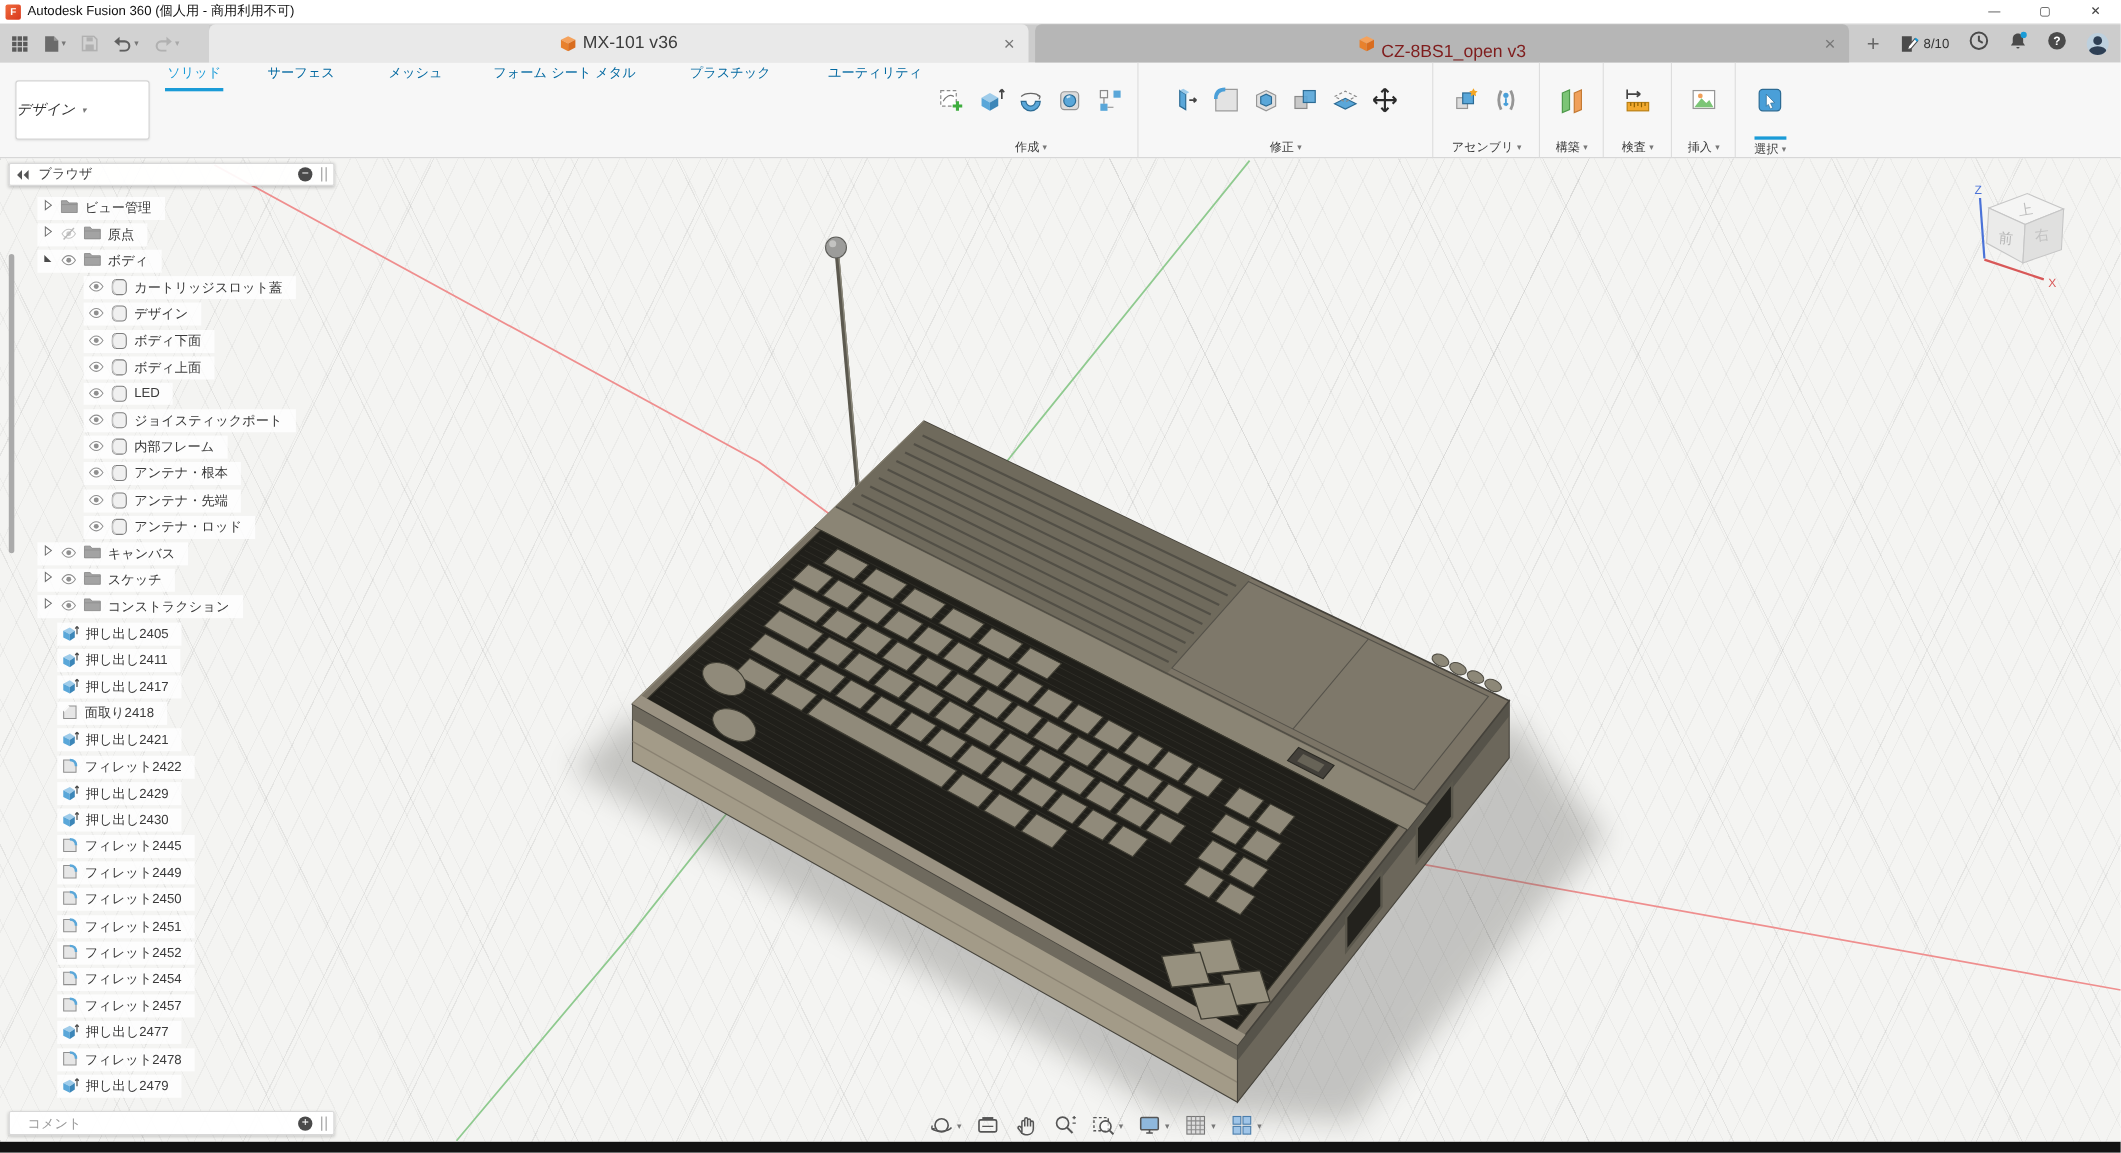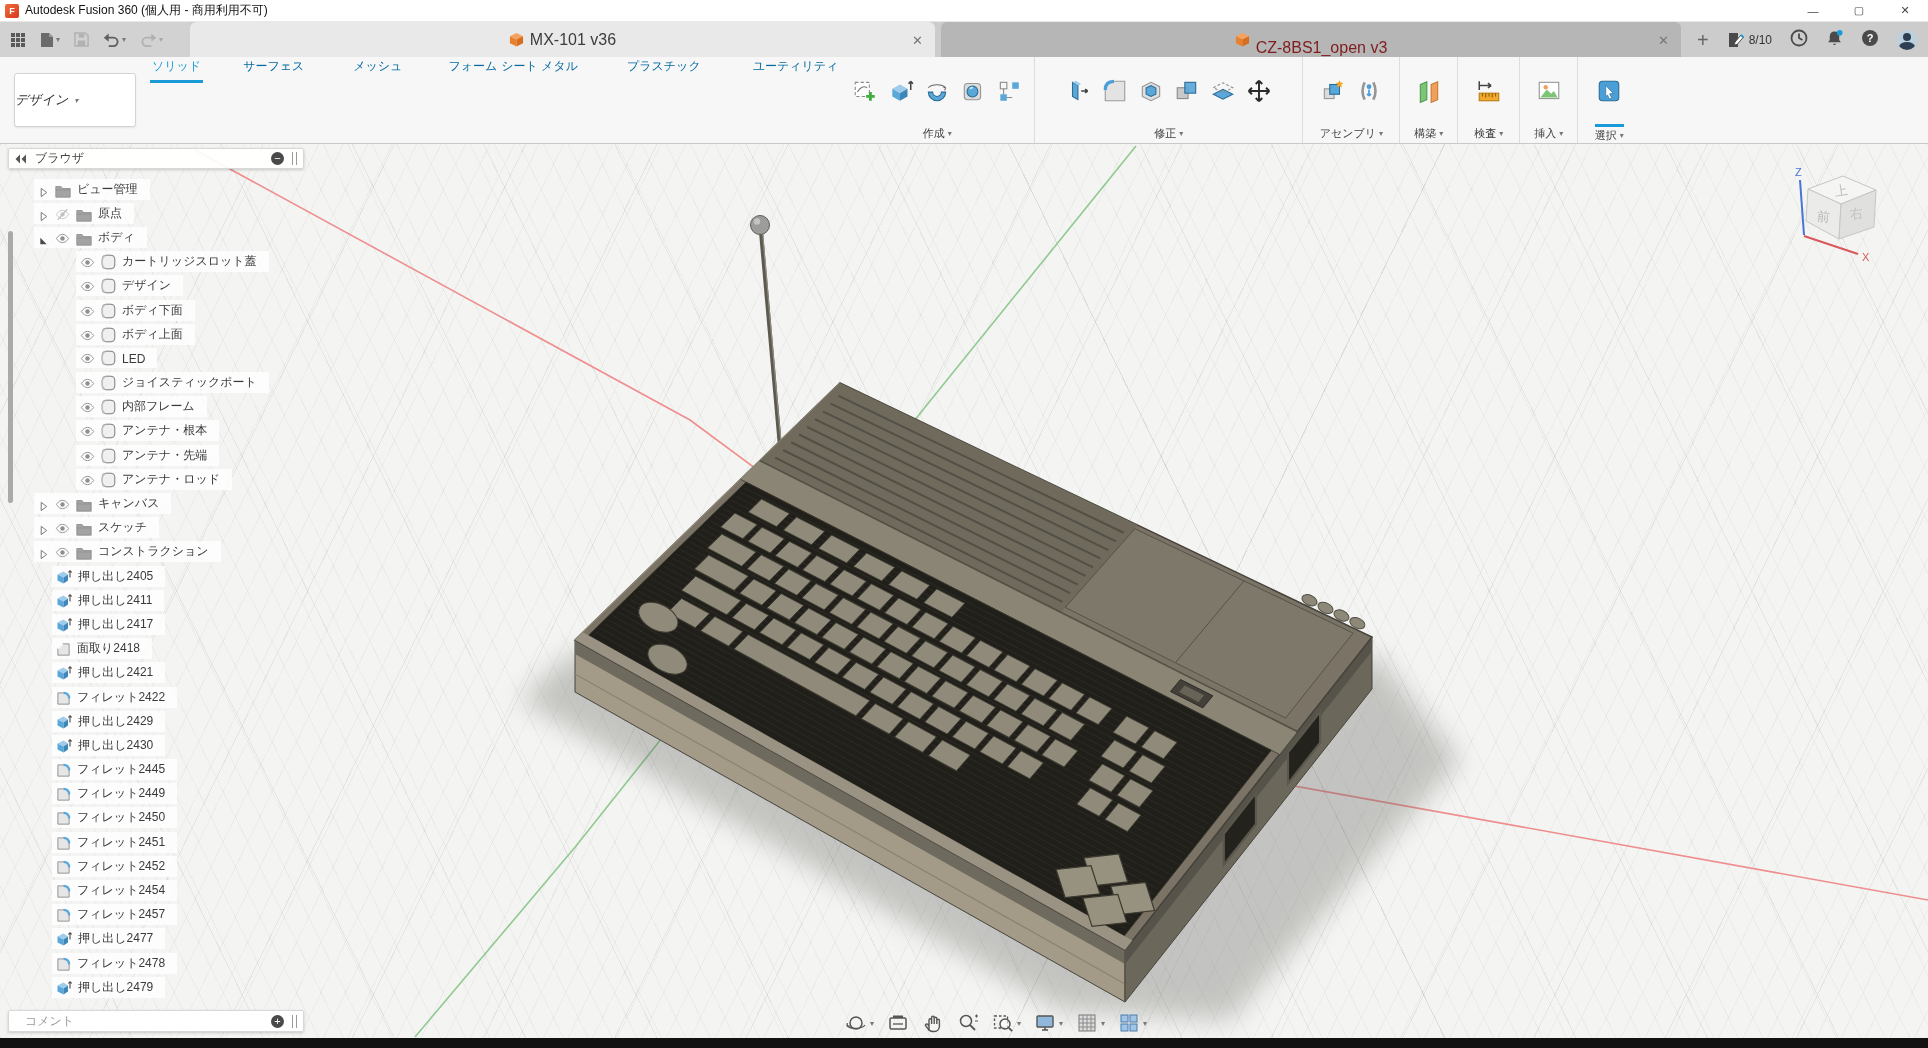--- a/index.html
+++ b/index.html
@@ -61,21 +61,21 @@
   
   .browser { position:absolute; left:8px; top:4px; width:300px; }
   .panel-bar { width:296px; height:21px; background:rgba(255,255,255,0.93); border:1px solid #d8d8d8; border-radius:2px; box-shadow:0 1px 3px rgba(0,0,0,0.18); display:flex; align-items:center; padding:0 6px; gap:8px; }
   .panel-bar .p-title { font-size:12px; color:#444; }
   .panel-bar .spacer { flex:1; }
   .circle-btn { width:13px; height:13px; border-radius:50%; background:#4a4a4a; color:#fff; font-size:11px; line-height:12px; text-align:center; }
   .grip { width:5px; height:13px; border-left:1px solid #9a9a9a; border-right:1px solid #9a9a9a; }
   .tree { position:relative; margin-top:8px; }
   .scrollthumb { position:absolute; left:0px; top:54px; width:5px; height:272px; background:#aaaaaa; border-radius:3px; }
   .trow { height:24.2px; display:flex; align-items:center; }
-  .trow .pill { display:inline-flex; align-items:flex-end; gap:6px; background:rgba(255,255,255,0.8); padding:2px 12px 2px 4px; }
+  .trow .pill { display:inline-flex; align-items:flex-start; gap:6px; background:rgba(255,255,255,0.8); padding:2px 12px 2px 4px; }
   .trow .lbl { font-size:12px; color:#3a3a3a; white-space:nowrap; }
   .ind-folder { padding-left:26px; }
   .ind-body { padding-left:68px; }
   .ind-feature { padding-left:44px; }
 
   
   .comment-bar { position:absolute; left:8px; bottom:6px; width:296px; height:22px; background:rgba(255,255,255,0.95); border:1px solid #d8d8d8; border-radius:2px; box-shadow:0 1px 3px rgba(0,0,0,0.18); display:flex; align-items:center; padding:0 6px 0 16px; gap:8px; }
   .comment-bar .c-text { font-size:12px; color:#9a9a9a; flex:1; }
 
   

